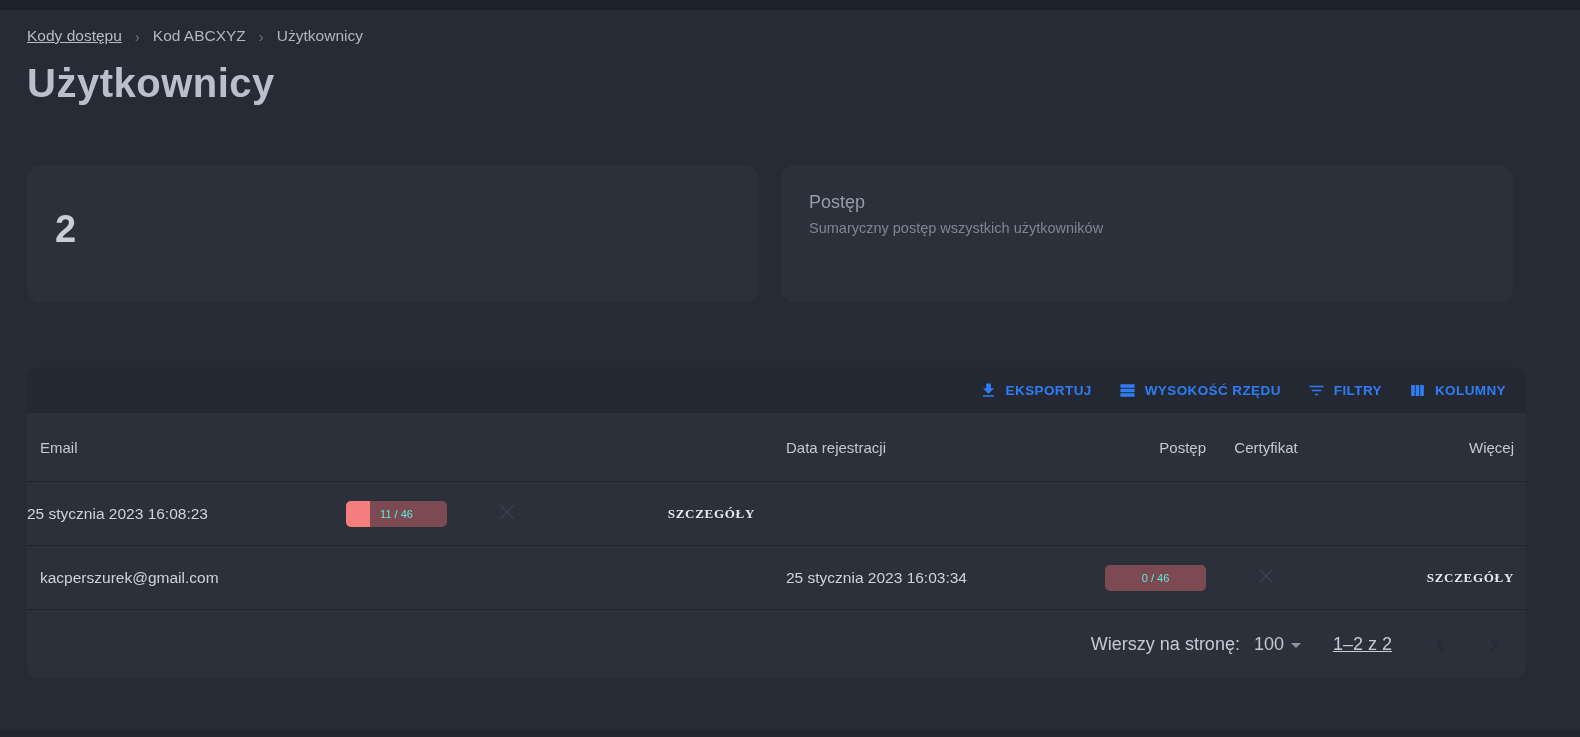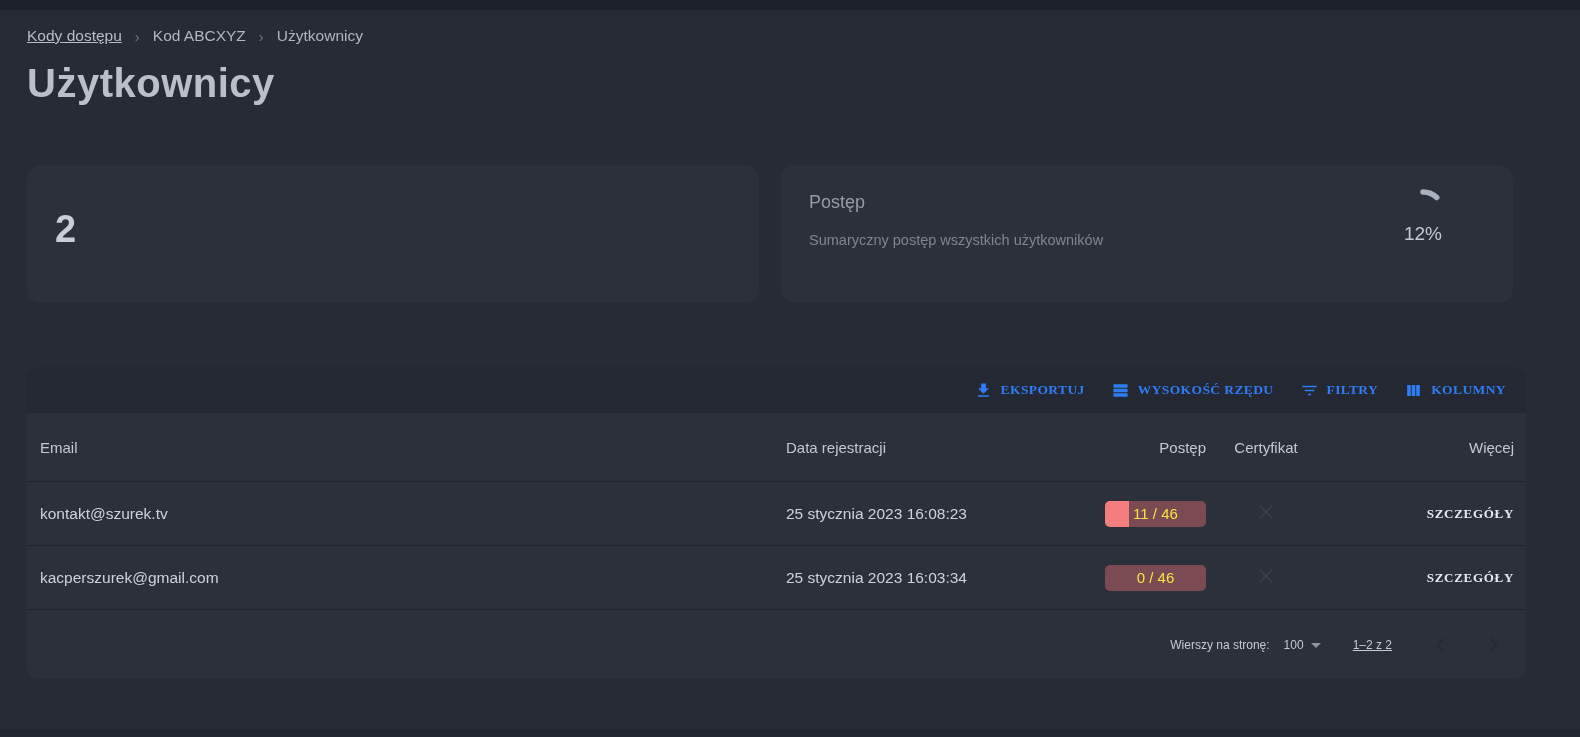--- a/index.html
+++ b/index.html
@@ -25,52 +25,52 @@
 
   
   .cards { margin-top:59px; display:flex; gap:22px; width:1486px; }
   .card { flex:1; height:138px; background:#2b303a; border-radius:14px; padding:27px 30px 0 28px; }
   .card-label { font-size:16px; color:#8d949f; }
   .card-value-row { margin-top:16px; display:flex; align-items:baseline; gap:9px; }
   .card-value { font-size:38px; font-weight:bold; color:#c7ced8; }
   .card-value-suffix { font-size:20px; font-weight:bold; color:#b9c0ca; }
   .card-progress { display:flex; justify-content:space-between; }
   .cp-title { font-size:18px; color:#959ca7; }
-  .cp-sub { margin-top:19px; font-size:14.5px; color:#7f8692; }
+  .cp-sub { margin-top:7px; font-size:14.5px; color:#7f8692; }
   .gauge { width:56px; margin-right:32px; margin-top:-4px; display:flex; flex-direction:column; align-items:center; }
   .gauge svg { display:block; }
   .gauge-label { margin-top:13px; font-size:19px; color:#c3c9d4; }
 
   
   .table-wrap { margin-top:64px; width:1499px; height:312px; background:#242832; border-radius:12px; overflow:hidden; }
   .grid-toolbar { height:46px; display:flex; align-items:center; justify-content:flex-end; gap:26px; padding-right:20px; }
-  .tb-btn { display:flex; align-items:center; gap:8px; color:#2e7df5; font-size:13.5px; font-weight:bold; letter-spacing:0.4px; cursor:pointer; background:none; border:none; font-family:Liberation Serif, serif; }
+  .tb-btn { display:flex; align-items:center; gap:8px; color:#2e7df5; font-size:13.5px; font-weight:bold; letter-spacing:0.4px; cursor:pointer; background:none; border:none; font-family:Liberation Sans, sans-serif; }
   .tb-btn svg { display:block; }
 
   .grid { background:#2b303b; height:266px; }
   .grid-row { display:flex; align-items:center; }
   .grid-header { height:68px; font-size:15px; color:#c3c9d3; }
   .data-row { height:64px; border-top:1px solid #20242e; font-size:15.5px; color:#ced3db; }
   .col { display:flex; align-items:center; }
   .col-email { flex:1; padding-left:13px; }
   .col-date { width:270px; }
   .col-progress { width:150px; justify-content:flex-end; }
   .col-cert { width:120px; justify-content:center; }
   .col-more { width:200px; justify-content:flex-end; padding-right:12px; }
 
   
   .pill { position:relative; width:101px; height:26px; border-radius:5px; background:#7b4a52; overflow:hidden; }
   .pill-fill { position:absolute; left:0; top:0; bottom:0; background:#f47e7e; }
-  .pill-label { position:absolute; inset:0; display:flex; align-items:center; justify-content:center; font-size:15px; color:#fde047; }
+  .pill-label { position:absolute; inset:0; display:flex; align-items:center; justify-content:center; font-size:11px; color:#5eead4; }
 
   .x-icon { color:#3a4250; }
   .details-btn { background:none; border:none; font-family:Liberation Serif, serif; font-size:13px; font-weight:bold; letter-spacing:0.7px; color:#e6e9ee; cursor:pointer; }
 
   
-  .grid-footer { height:70px; border-top:1px solid #20242e; display:flex; align-items:center; justify-content:flex-end; font-size:12px; color:#c5cbd5; padding-right:18px; }
+  .grid-footer { height:70px; border-top:1px solid #20242e; display:flex; align-items:center; justify-content:flex-end; font-size:18px; color:#c5cbd5; padding-right:18px; }
   .rpp-label { margin-right:14px; }
   .rpp-select { display:flex; align-items:center; gap:7px; cursor:pointer; color:#c2c8d2; }
   .rpp-caret { width:0; height:0; border-left:5px solid transparent; border-right:5px solid transparent; border-top:5px solid #8d94a0; margin-top:2px; }
   .range-label { margin-left:32px;text-decoration:underline; }
   .pager { display:flex; align-items:center; margin-left:34px; gap:26px; }
   .pg-btn { width:28px; height:28px; display:flex; align-items:center; justify-content:center; background:none; border:none; cursor:default; color:#252b36; }
 </style>
 </head>
 <body>
 
@@ -94,26 +94,20 @@
         <span class="card-value">2</span>
       </div>
     </div>
 
 
     <div class="card card-progress">
       <div>
         <div class="cp-title">Postęp</div>
         <div class="cp-sub">Sumaryczny postęp wszystkich użytkowników</div>
       </div>
-      <div class="gauge">
-        <svg width="48" height="22" viewBox="0 0 48 22">
-          <circle cx="24" cy="24" r="20" fill="none" stroke="#a9b1bf" stroke-width="5.5" stroke-linecap="round" transform="rotate(-90 24 24)" stroke-dasharray="15.079644737231005 125.66370614359172"></circle>
-        </svg>
-        <div class="gauge-label">12%</div>
-      </div>
     </div>
   </div>
 
   <div class="table-wrap">
 
     <div class="grid-toolbar">
       <button class="tb-btn">
         <span>
           <svg width="19" height="19" viewBox="0 0 24 24" fill="#2e7df5">
               <path d="M5 20h14v-2H5v2zM19 9h-4V3H9v6H5l7 7 7-7z"></path>
@@ -155,21 +149,20 @@
 
       <div class="grid-row grid-header">
         <div class="col col-email">Email</div>
         <div class="col col-date">Data rejestracji</div>
         <div class="col col-progress">Postęp</div>
         <div class="col col-cert">Certyfikat</div>
         <div class="col col-more">Więcej</div>
       </div>
 
       <div class="grid-row data-row">
-        <div class="col col-email">kontakt@szurek.tv</div>
         <div class="col col-date">25 stycznia 2023 16:08:23</div>
         <div class="col col-progress">
           <div class="pill">
             <div class="pill-fill" style="width: 23.913%;"></div>
             <div class="pill-label">11 / 46</div>
           </div>
         </div>
         <div class="col col-cert">
           <span class="x-icon">
             <svg width="22" height="22" viewBox="0 0 24 24" fill="none" stroke="#3a4250" stroke-width="1.6">

